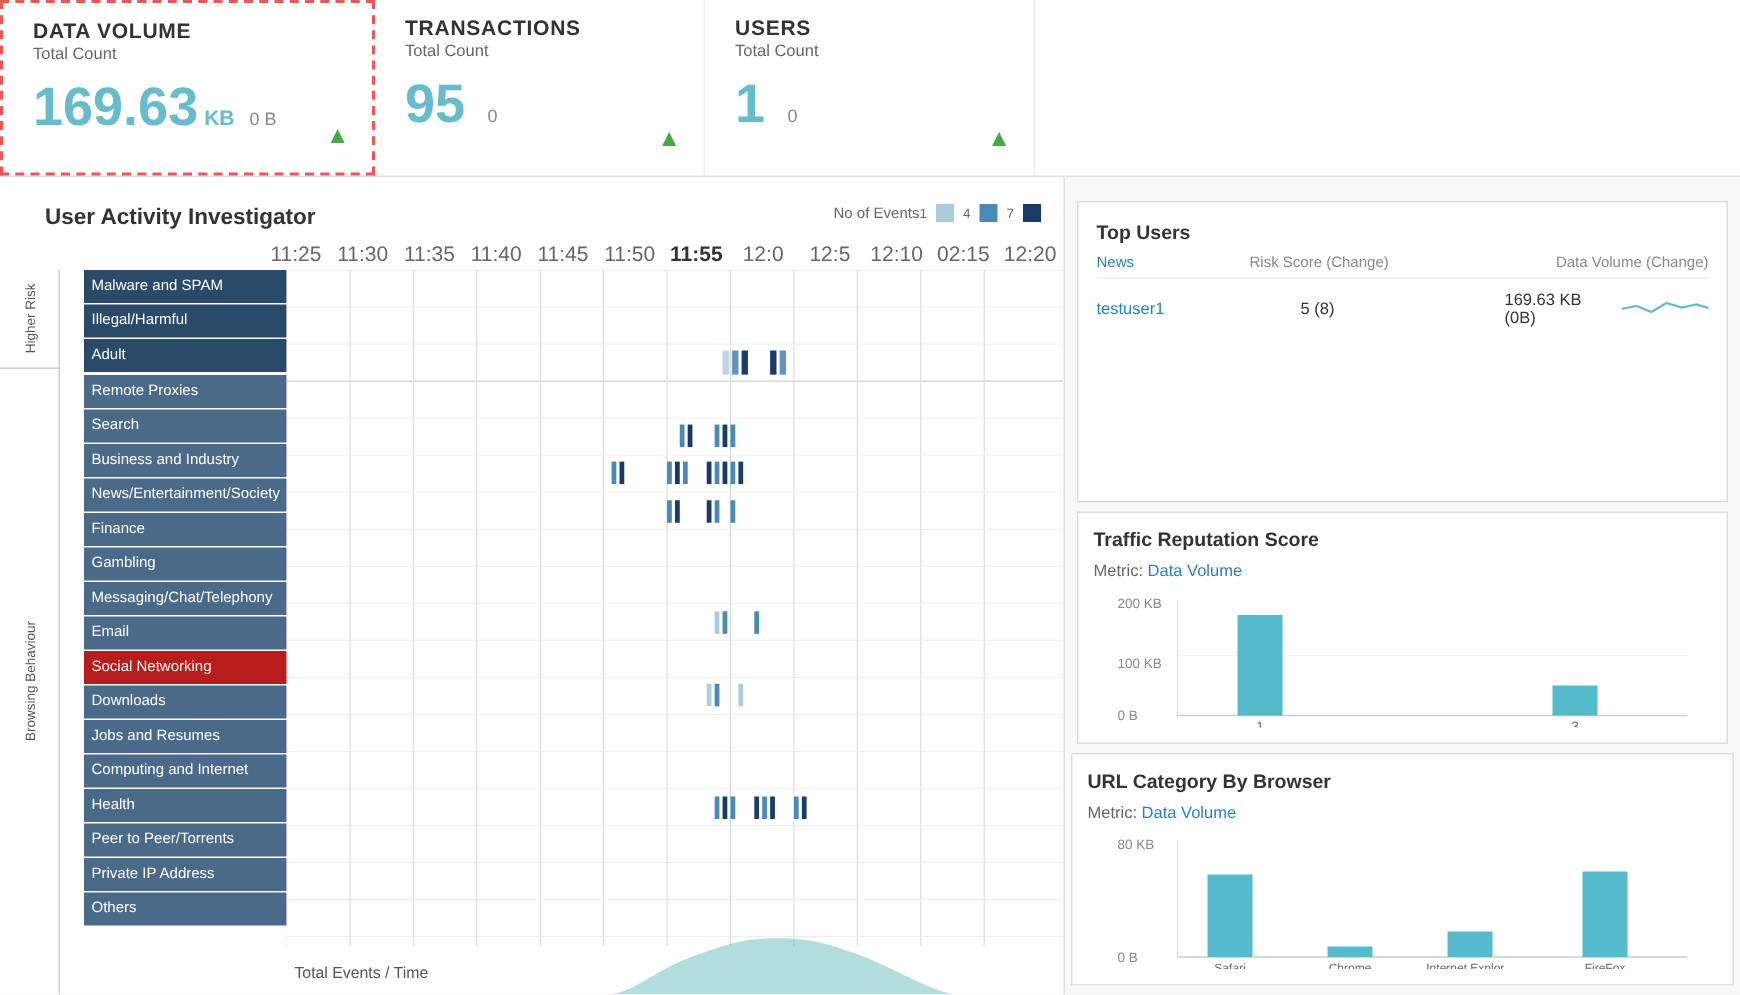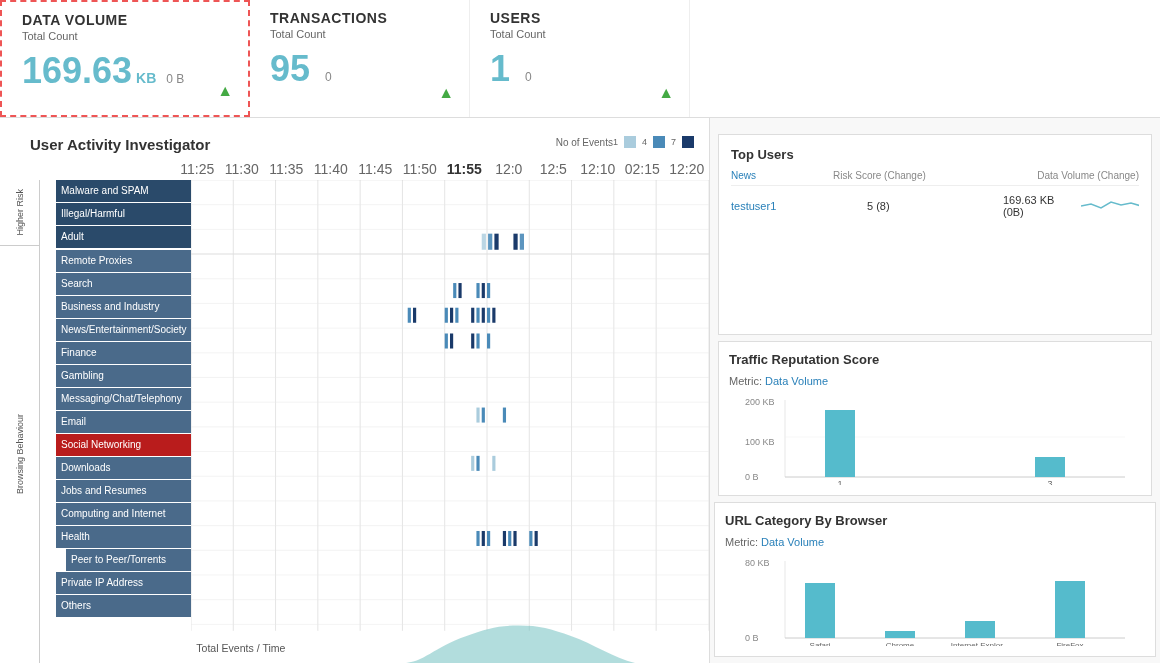--- a/index.html
+++ b/index.html
@@ -142,21 +142,21 @@
               <div style="height:22px;background:#4a6a8a;color:#fff;font-size:10px;padding:0 5px;line-height:22px;overflow:hidden;white-space:nowrap;margin-bottom:1px;">News/Entertainment/Society</div>
               <div style="height:22px;background:#4a6a8a;color:#fff;font-size:10px;padding:0 5px;line-height:22px;overflow:hidden;white-space:nowrap;margin-bottom:1px;">Finance</div>
               <div style="height:22px;background:#4a6a8a;color:#fff;font-size:10px;padding:0 5px;line-height:22px;overflow:hidden;white-space:nowrap;margin-bottom:1px;">Gambling</div>
               <div style="height:22px;background:#4a6a8a;color:#fff;font-size:10px;padding:0 5px;line-height:22px;overflow:hidden;white-space:nowrap;margin-bottom:1px;">Messaging/Chat/Telephony</div>
               <div style="height:22px;background:#4a6a8a;color:#fff;font-size:10px;padding:0 5px;line-height:22px;overflow:hidden;white-space:nowrap;margin-bottom:1px;">Email</div>
               <div style="height:22px;background:#b91c1c;color:#fff;font-size:10px;padding:0 5px;line-height:22px;overflow:hidden;white-space:nowrap;margin-bottom:1px;">Social Networking</div>
               <div style="height:22px;background:#4a6a8a;color:#fff;font-size:10px;padding:0 5px;line-height:22px;overflow:hidden;white-space:nowrap;margin-bottom:1px;">Downloads</div>
               <div style="height:22px;background:#4a6a8a;color:#fff;font-size:10px;padding:0 5px;line-height:22px;overflow:hidden;white-space:nowrap;margin-bottom:1px;">Jobs and Resumes</div>
               <div style="height:22px;background:#4a6a8a;color:#fff;font-size:10px;padding:0 5px;line-height:22px;overflow:hidden;white-space:nowrap;margin-bottom:1px;">Computing and Internet</div>
               <div style="height:22px;background:#4a6a8a;color:#fff;font-size:10px;padding:0 5px;line-height:22px;overflow:hidden;white-space:nowrap;margin-bottom:1px;">Health</div>
-              <div style="height:22px;background:#4a6a8a;color:#fff;font-size:10px;padding:0 5px;line-height:22px;overflow:hidden;white-space:nowrap;margin-bottom:1px;margin-left:10px;">Peer to Peer/Torrents</div>
+              <div style="height:22px;background:#4a6a8a;color:#fff;font-size:10px;padding:0 5px;line-height:22px;overflow:hidden;white-space:nowrap;margin-bottom:1px;">Peer to Peer/Torrents</div>
               <div style="height:22px;background:#4a6a8a;color:#fff;font-size:10px;padding:0 5px;line-height:22px;overflow:hidden;white-space:nowrap;margin-bottom:1px;">Private IP Address</div>
               <div style="height:22px;background:#4a6a8a;color:#fff;font-size:10px;padding:0 5px;line-height:22px;overflow:hidden;white-space:nowrap;">Others</div>
             </div>
 
             <div style="flex:1;overflow:hidden;display:flex;flex-direction:column;">
               <svg width="100%" height="100%" viewBox="0 0 490 450" preserveAspectRatio="none">
 
                 <line x1="0" y1="0" x2="490" y2="0" stroke="#e0e0e0" stroke-width="0.5"></line>
 
                 <line x1="0" y1="0" x2="0" y2="420" stroke="#ccc" stroke-width="0.5"></line>

